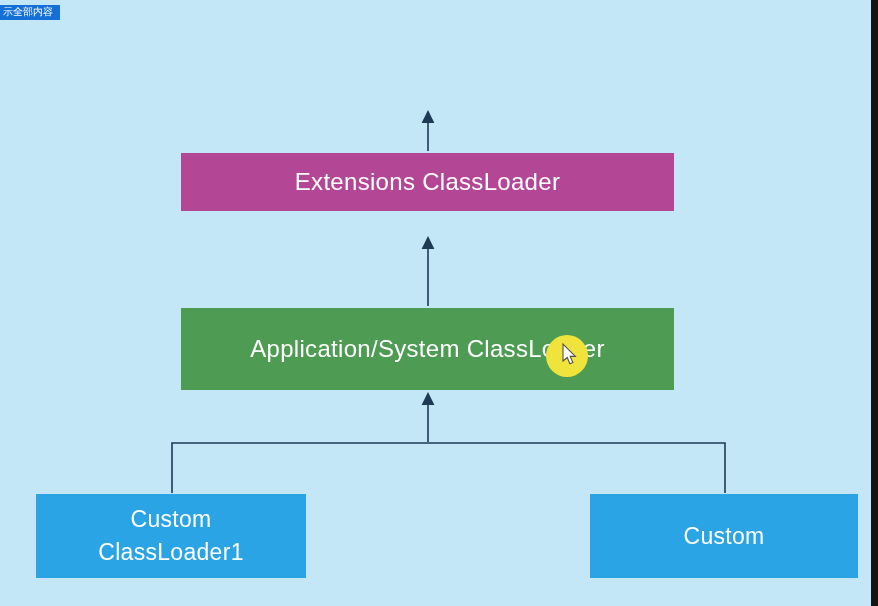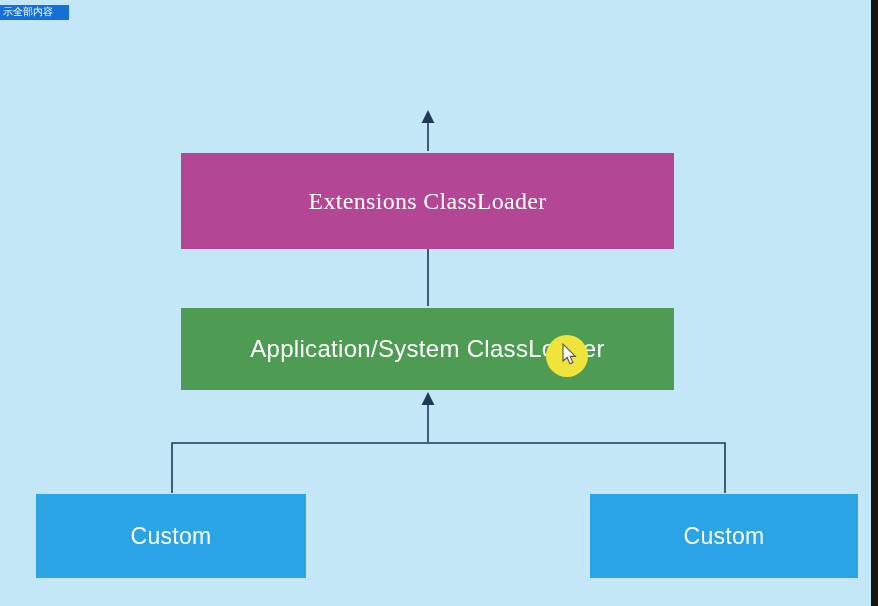--- a/index.html
+++ b/index.html
@@ -28,39 +28,39 @@
     position: absolute;
     display: flex;
     align-items: center;
     justify-content: center;
     color: #ffffff;
     font-size: 24px;
     letter-spacing: 0.3px;
     text-align: center;
   }
   .node-bootstrap   { left: 181px; top: 27px;  width: 493px; height: 81px; }
-  .node-extensions  { left: 181px; top: 153px; width: 493px; height: 96px; font-family: Liberation Serif, serif; }
+  .node-extensions  { left: 181px; top: 153px; width: 493px; height: 58px; }
   .node-application { left: 181px; top: 308px; width: 493px; height: 82px; }
   .node-custom {
     flex-direction: column;
     font-size: 23px;
     line-height: 33px;
     text-align: center;
   }
   .node-custom1 { left: 36px;  top: 494px; width: 270px; height: 84px; }
   .node-custom2 { left: 590px; top: 494px; width: 268px; height: 84px; }
   .badge {
     position: absolute;
     left: 0;
     top: 5px;
     background: #1470d6;
     color: #ffffff;
     font-size: 10px;
     line-height: 14px;
-    padding: 0 16px 1px 3px;
+    padding: 0 7px 1px 3px;
     cursor: pointer;
     z-index: 5;
   }
   .edge-right {
     position: absolute;
     top: 0;
     right: 0;
     width: 7px;
     height: 606px;
     background: #141414;
@@ -92,20 +92,21 @@
   <div class="node node-extensions" style="background: rgb(179, 71, 150);">
     <span>Extensions ClassLoader</span>
   </div>
 
   <div class="node node-application" style="background: rgb(78, 156, 83);">
     <span>Application/System ClassLoader</span>
   </div>
 
   <div class="node node-custom node-custom1" style="background: rgb(42, 164, 229);">
     <span>Custom</span>
+    <span>ClassLoader1</span>
   </div>
 
   <div class="node node-custom node-custom2" style="background: rgb(42, 164, 229);">
     <span>Custom</span>
   </div>
 
   <svg class="cursor-layer" viewBox="0 0 878 606">
     <circle cx="567" cy="356" r="21" fill="#f0e43c"></circle>
     <path d="M563,344 v17 l4.2,-3.5 2.7,6.3 3,-1.3 -2.7,-6.1 5.2,0 z" fill="#ffffff" stroke="#55524a" stroke-width="1.1"></path>
   </svg>

